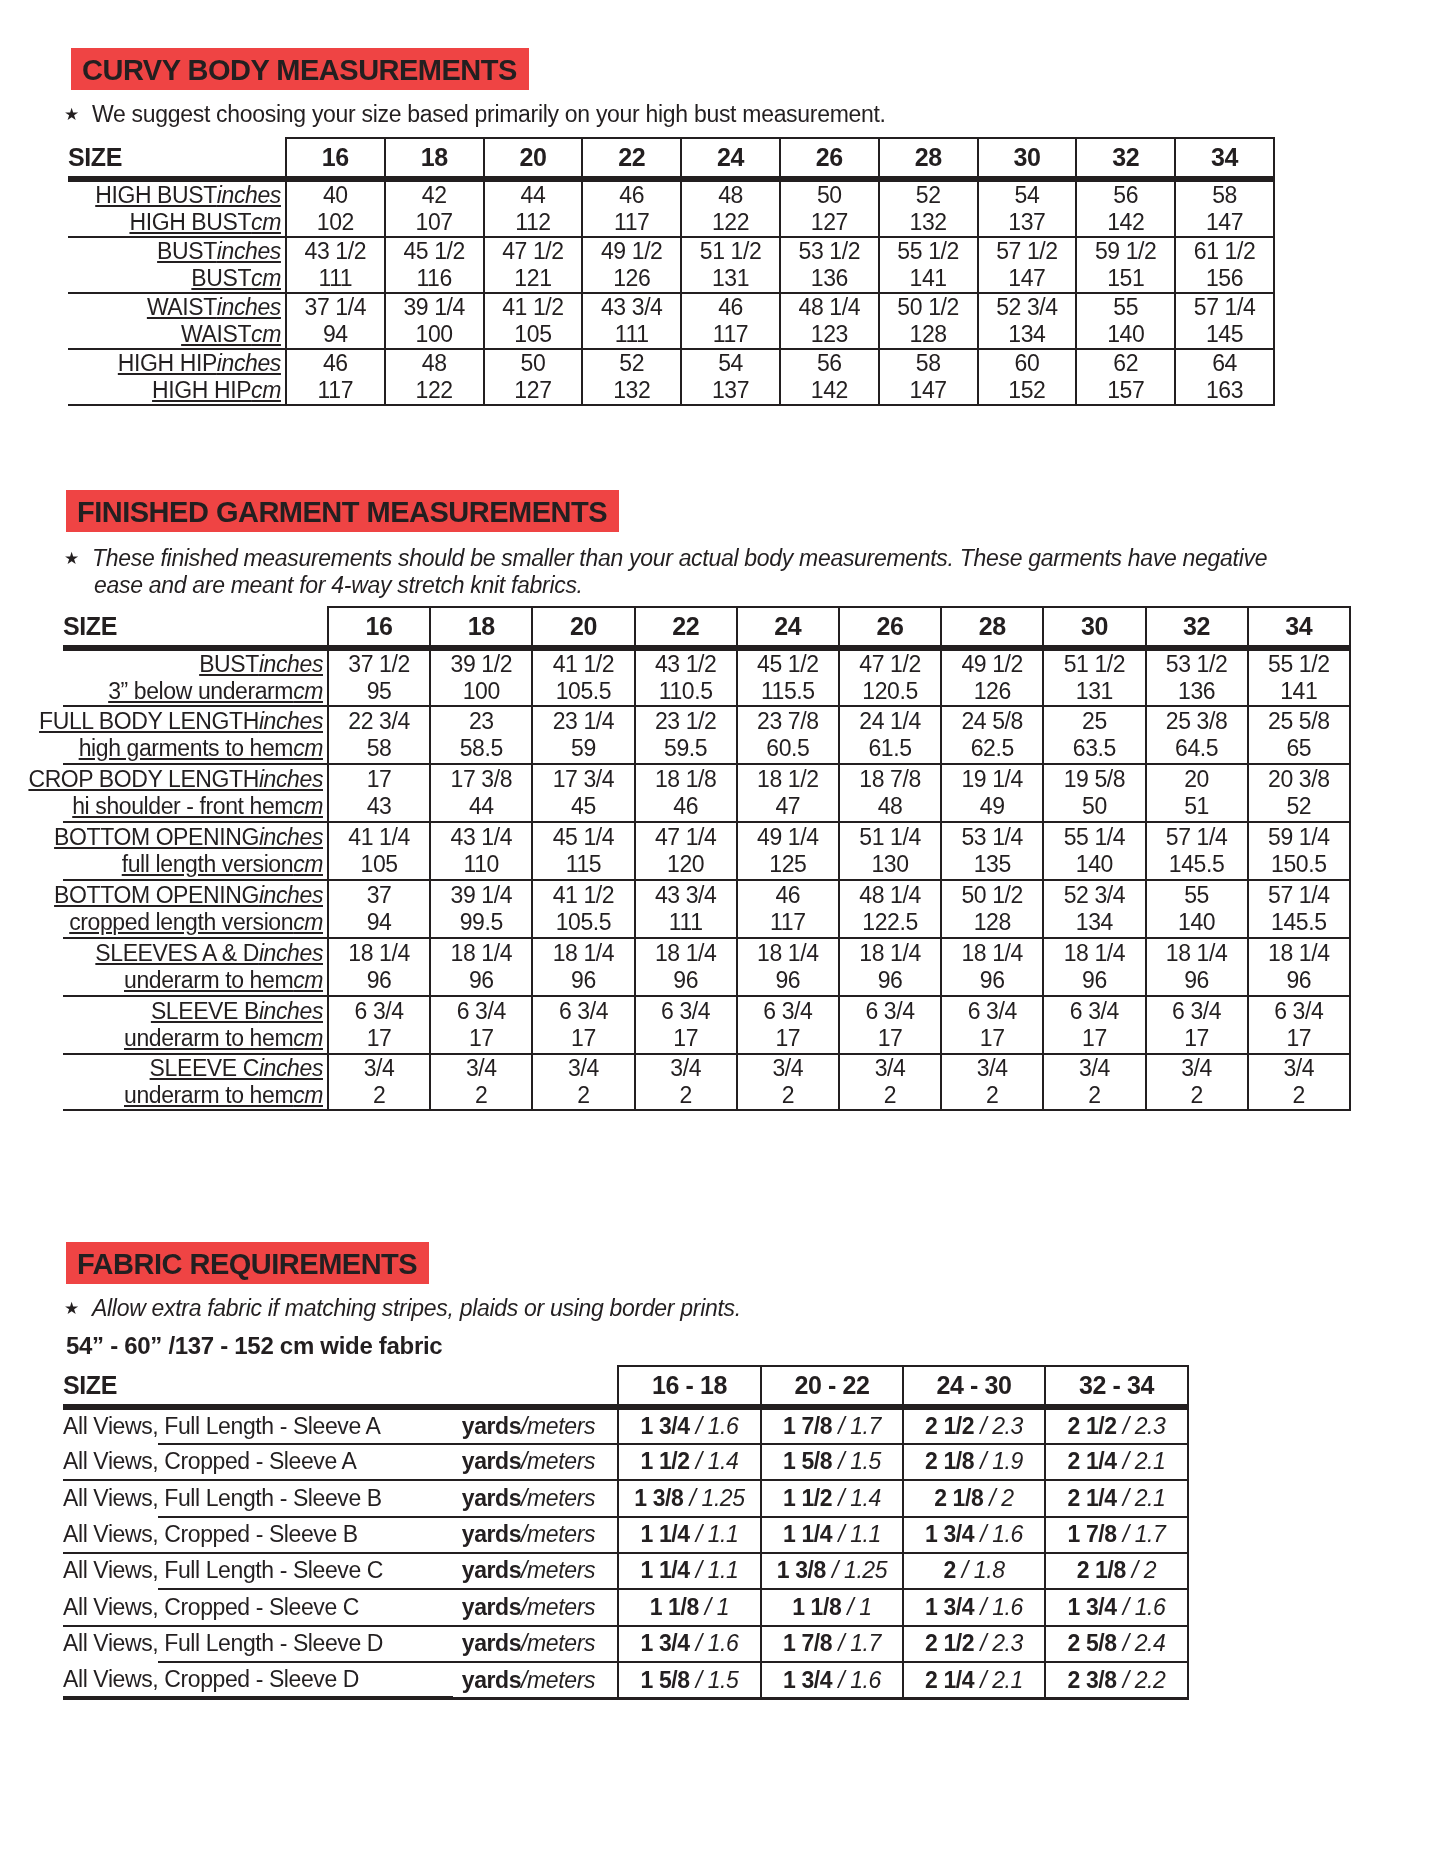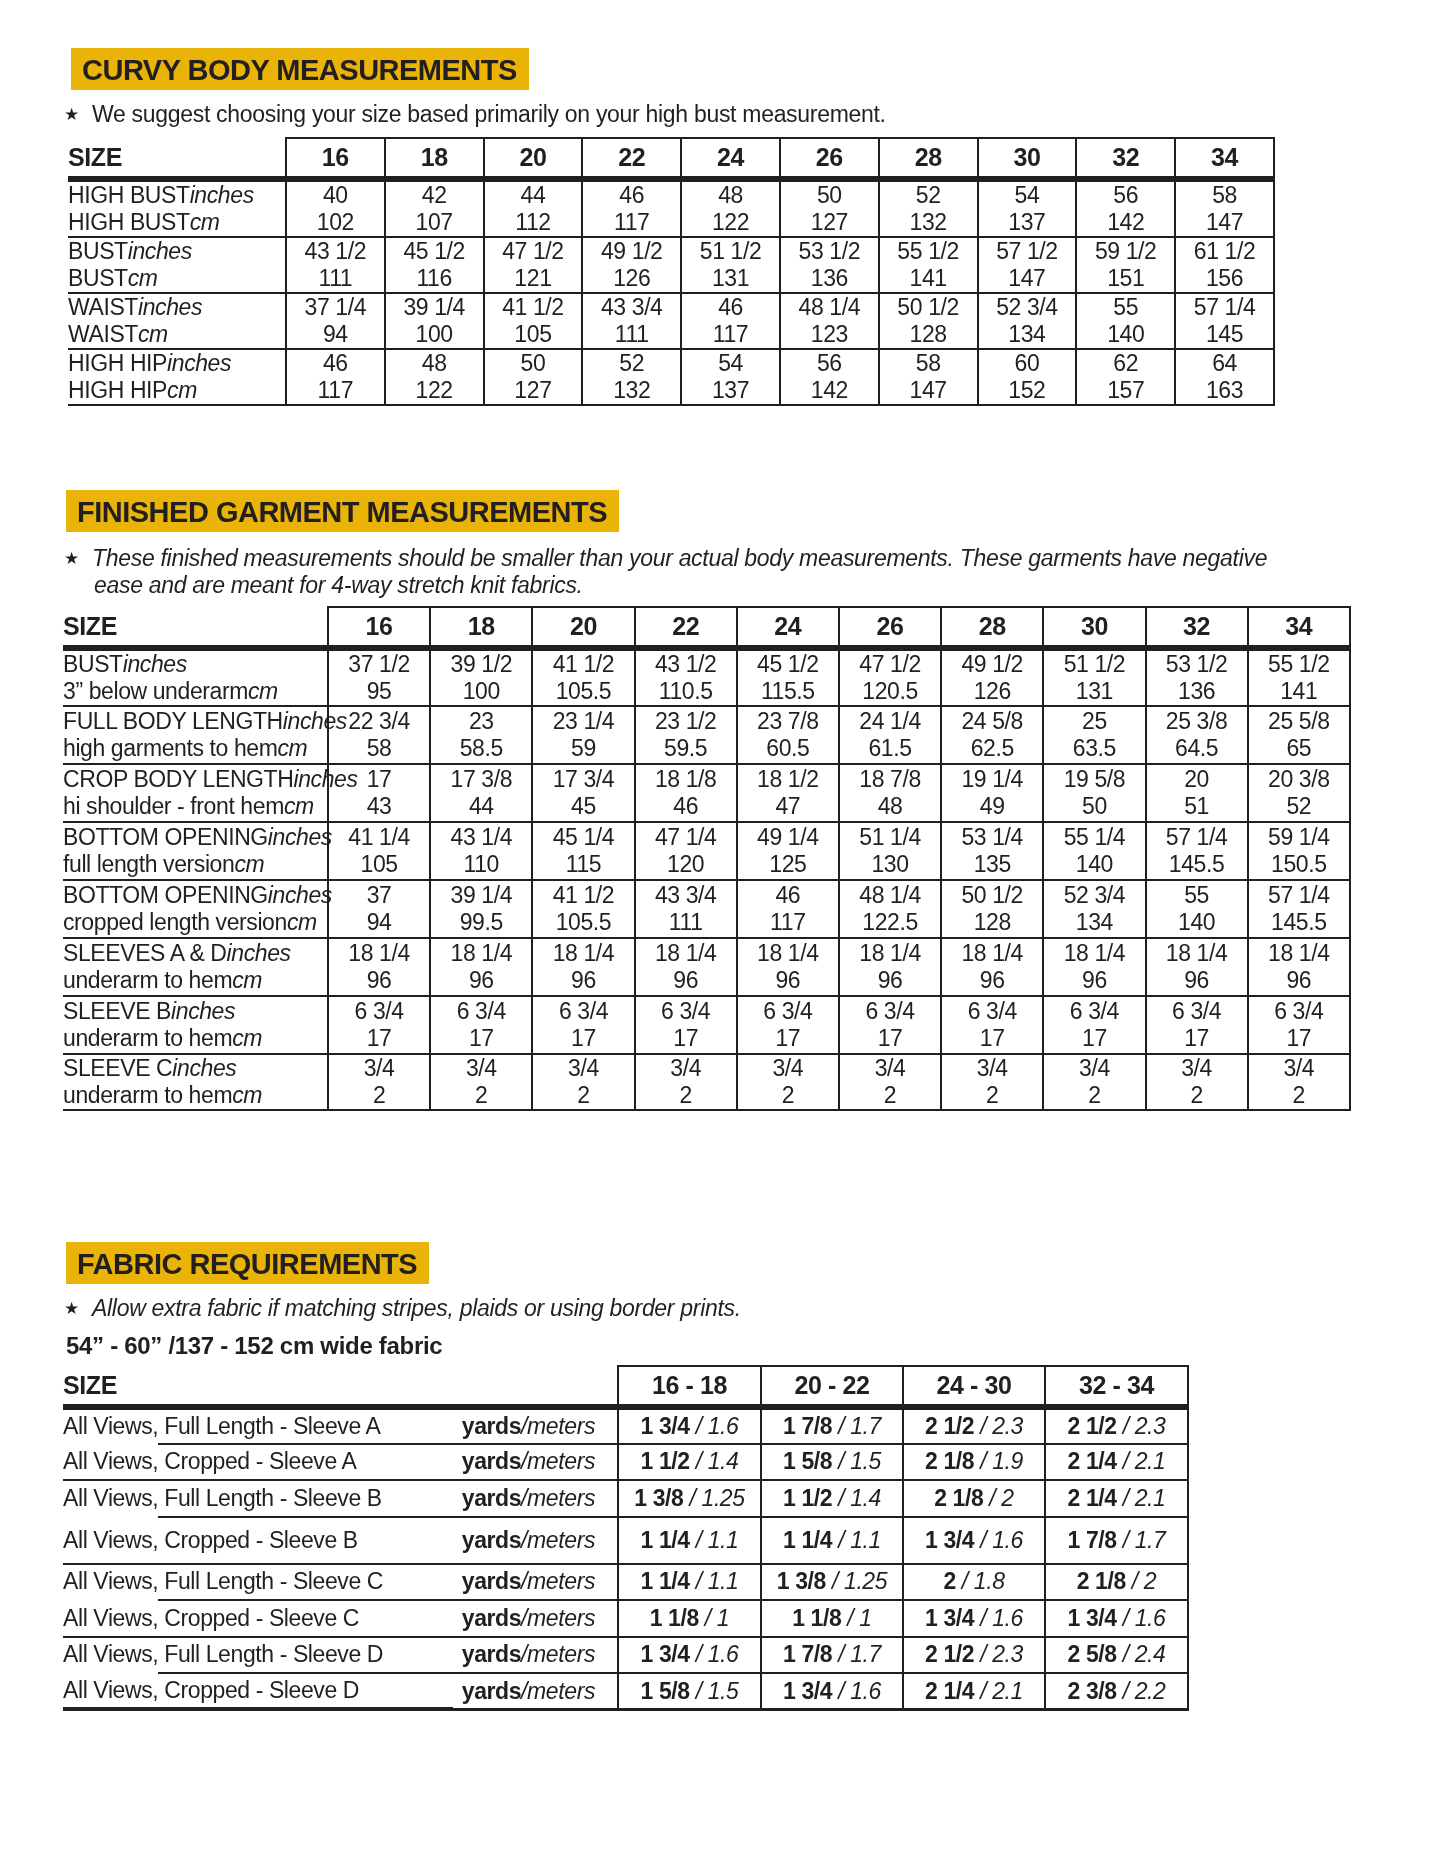--- a/index.html
+++ b/index.html
@@ -1,21 +1,21 @@
 <!DOCTYPE html>
 <html><head>
 <meta charset="utf-8">
 <style>
   html, body { margin: 0; padding: 0; background: #ffffff; }
   body {
     width: 1432px; height: 1850px; position: relative; overflow: hidden;
     font-family: "Liberation Sans", "DejaVu Sans", sans-serif; color: #231f20;
   }
   .section-title {
-    position: absolute; background: #eab308; font-weight: bold;
+    position: absolute; background: #ef4444; font-weight: bold;
     font-size: 29px; letter-spacing: -0.5px; padding: 4px 12px 2px 11px;
     line-height: 36px; white-space: nowrap;
   }
   .note {
     position: absolute; font-size: 23px; line-height: 27px; letter-spacing: -0.3px;
   }
   .note .star { display: inline-block; width: 28px; font-size: 17px; vertical-align: 2px; }
   .note.italic .txt { font-style: italic; }
   .note .txt2 { display: block; padding-left: 30px; font-style: italic; }
   .subhead { position: absolute; font-weight: bold; font-size: 24px; letter-spacing: -0.3px; }
@@ -32,21 +32,21 @@
   }
   table.grid th.size-label {
     text-align: left; border-top: none; border-left: none; border-right: 2px solid #231f20; margin-top: 24px;
   }
   table.grid td.val {
     text-align: center; border-left: 2px solid #231f20; border-right: 2px solid #231f20;
     line-height: 27px; vertical-align: middle;
   }
   table.grid tr.row td { border-bottom: 2px solid #231f20; }
   table.grid td.label { position: relative; line-height: 27px; vertical-align: middle; }
-  .lbl-line { display: flex; justify-content: flex-start; white-space: nowrap; }
+  .lbl-line { display: flex; justify-content: flex-end; white-space: nowrap; text-decoration: underline; }
   .unit { font-style: italic; padding-right: 4px; }
   .v { display: block; }
 
   
   table.fabric td.label { font-size: 23px; }
   table.fabric tr.row td.label { border-bottom: none; }
   table.fabric tr.row td.label .under {
     position: absolute; left: 0; right: 0; bottom: -1px; border-bottom: 2px solid #231f20;
   }
   table.fabric tr.row.inset td.label .under { left: 95px; }
@@ -799,21 +799,21 @@
         <td class="val"><span class="yd">2 1/4</span><span class="mt"> / </span><span class="mt">2.1</span></td>
       </tr>
       <tr class="row inset" style="height: 36.5px;">
         <td class="label"><span>All Views, Full Length - Sleeve B</span><span class="under"></span></td>
         <td class="unitcell"><span class="yd">yards</span><span class="mt">/meters</span></td>
         <td class="val"><span class="yd">1 3/8</span><span class="mt"> / </span><span class="mt">1.25</span></td>
         <td class="val"><span class="yd">1 1/2</span><span class="mt"> / </span><span class="mt">1.4</span></td>
         <td class="val"><span class="yd">2 1/8</span><span class="mt"> / </span><span class="mt">2</span></td>
         <td class="val"><span class="yd">2 1/4</span><span class="mt"> / </span><span class="mt">2.1</span></td>
       </tr>
-      <tr class="row" style="height: 47px;">
+      <tr class="row" style="height: 36px;">
         <td class="label"><span>All Views, Cropped - Sleeve B</span><span class="under"></span></td>
         <td class="unitcell"><span class="yd">yards</span><span class="mt">/meters</span></td>
         <td class="val"><span class="yd">1 1/4</span><span class="mt"> / </span><span class="mt">1.1</span></td>
         <td class="val"><span class="yd">1 1/4</span><span class="mt"> / </span><span class="mt">1.1</span></td>
         <td class="val"><span class="yd">1 3/4</span><span class="mt"> / </span><span class="mt">1.6</span></td>
         <td class="val"><span class="yd">1 7/8</span><span class="mt"> / </span><span class="mt">1.7</span></td>
       </tr>
       <tr class="row inset" style="height: 36.5px;">
         <td class="label"><span>All Views, Full Length - Sleeve C</span><span class="under"></span></td>
         <td class="unitcell"><span class="yd">yards</span><span class="mt">/meters</span></td>

